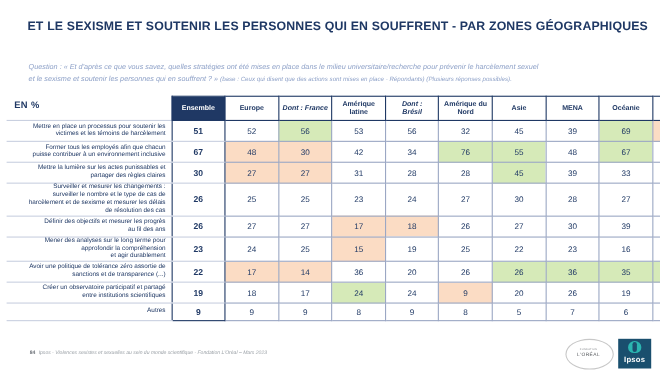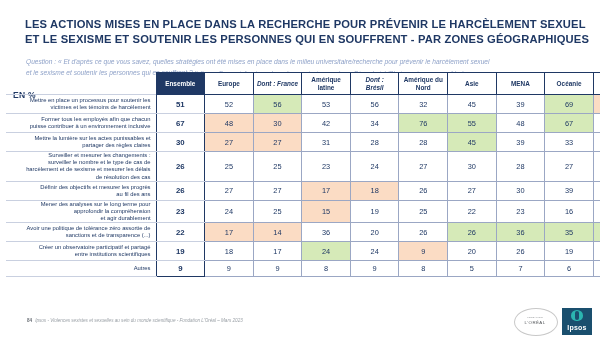--- a/index.html
+++ b/index.html
@@ -53,21 +53,21 @@
     font-size: 8.5px;
     font-weight: bold;
     color: #1F3864;
     letter-spacing: 0.3px;
   }
 
   
   .table-wrap {
     position: absolute;
     left: 6px;
-    top: 72px;
+    top: 87px;
     width: 588px;
   }
   table.matrix {
     border-collapse: collapse;
     width: 588px;
     table-layout: fixed;
   }
   table.matrix td, table.matrix th {
     padding: 0;
     margin: 0;
@@ -221,21 +221,20 @@
     color: #ffffff;
     font-size: 7px;
     font-weight: bold;
     letter-spacing: 0.2px;
   }
 </style>
 </head>
 <body>
 
 <div class="slide-title">
-  <span class="line">LES ACTIONS MISES EN PLACE DANS LA RECHERCHE POUR PRÉVENIR LE HARCÈLEMENT SEXUEL</span>
   <span class="line">ET LE SEXISME ET SOUTENIR LES PERSONNES QUI EN SOUFFRENT - PAR ZONES GÉOGRAPHIQUES</span>
 </div>
 
 <div class="question">
   <span class="q-line">Question : « Et d'après ce que vous savez, quelles stratégies ont été mises en place dans le milieu universitaire/recherche pour prévenir le harcèlement sexuel</span>
   <span class="q-line"><span>et le sexisme et soutenir les personnes qui en souffrent ? » </span><span class="q-small">(base : Ceux qui disent que des actions sont mises en place - Répondants) (Plusieurs réponses possibles).</span></span>
 </div>
 
 <div class="en-pct">EN %</div>
 

